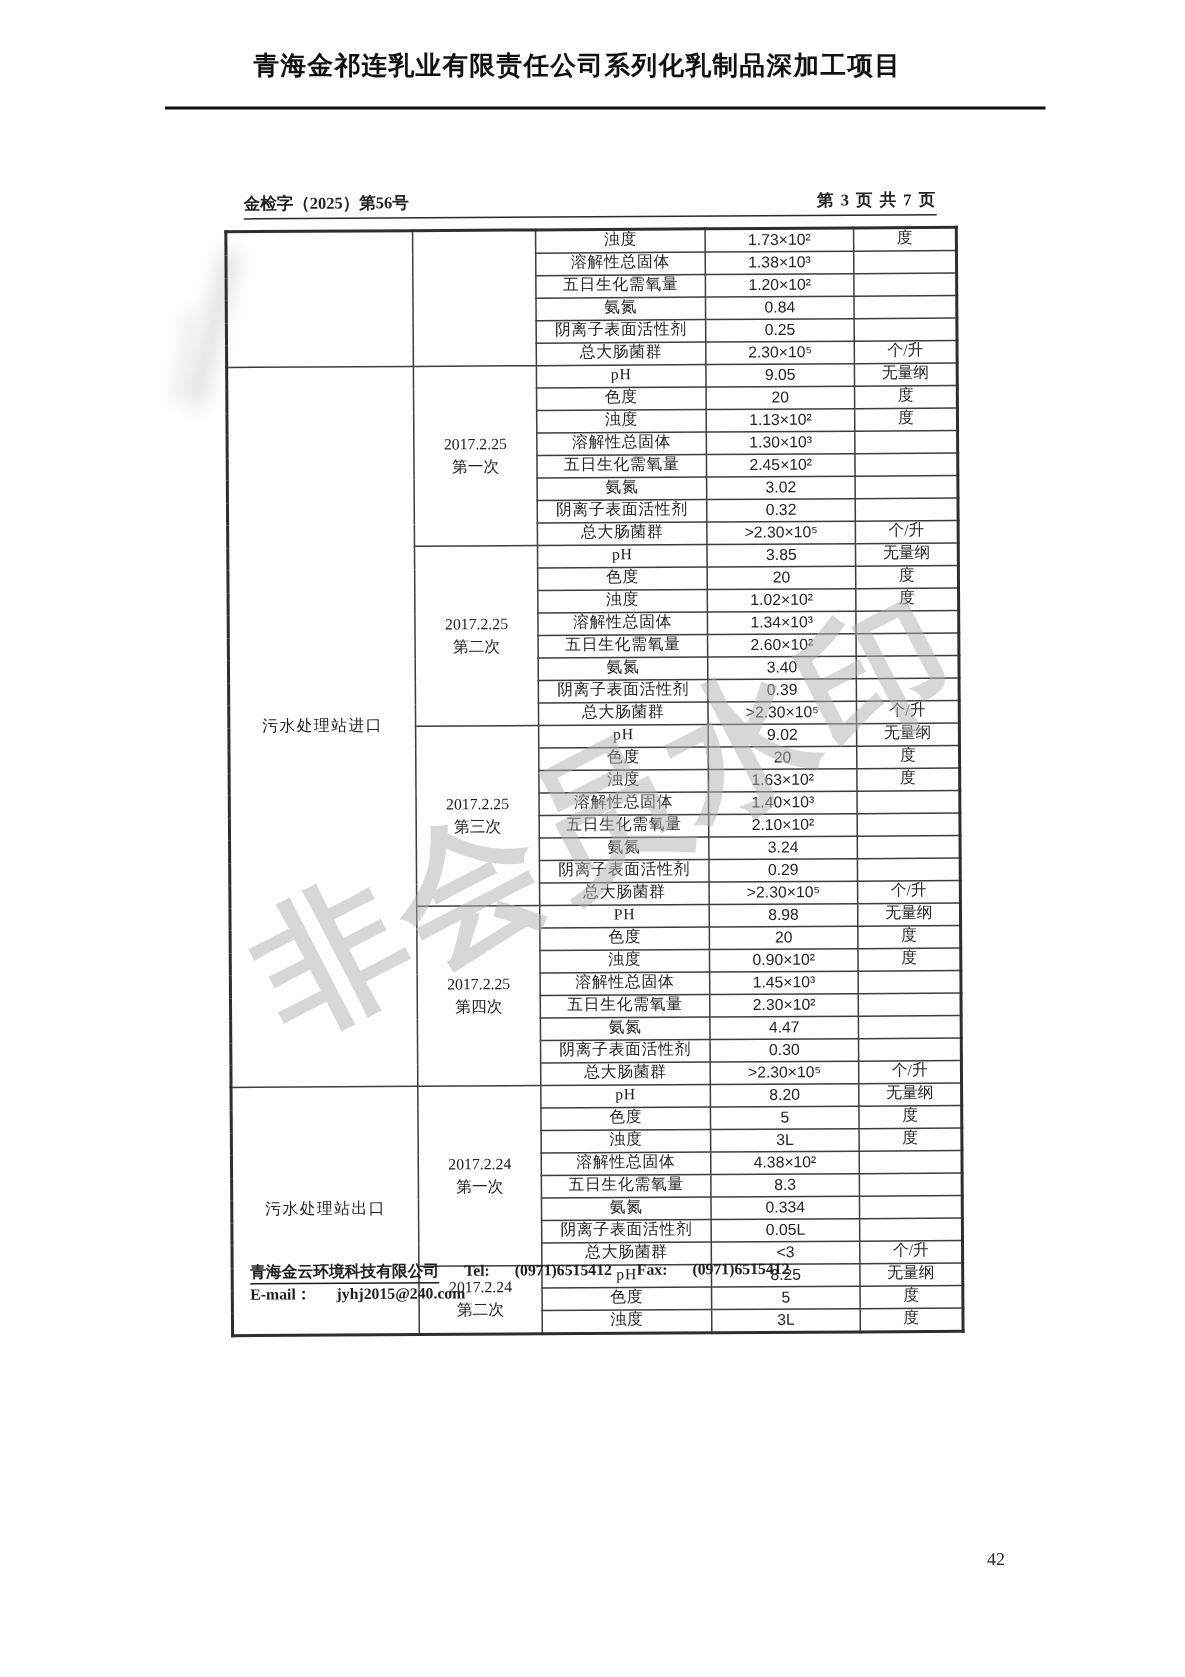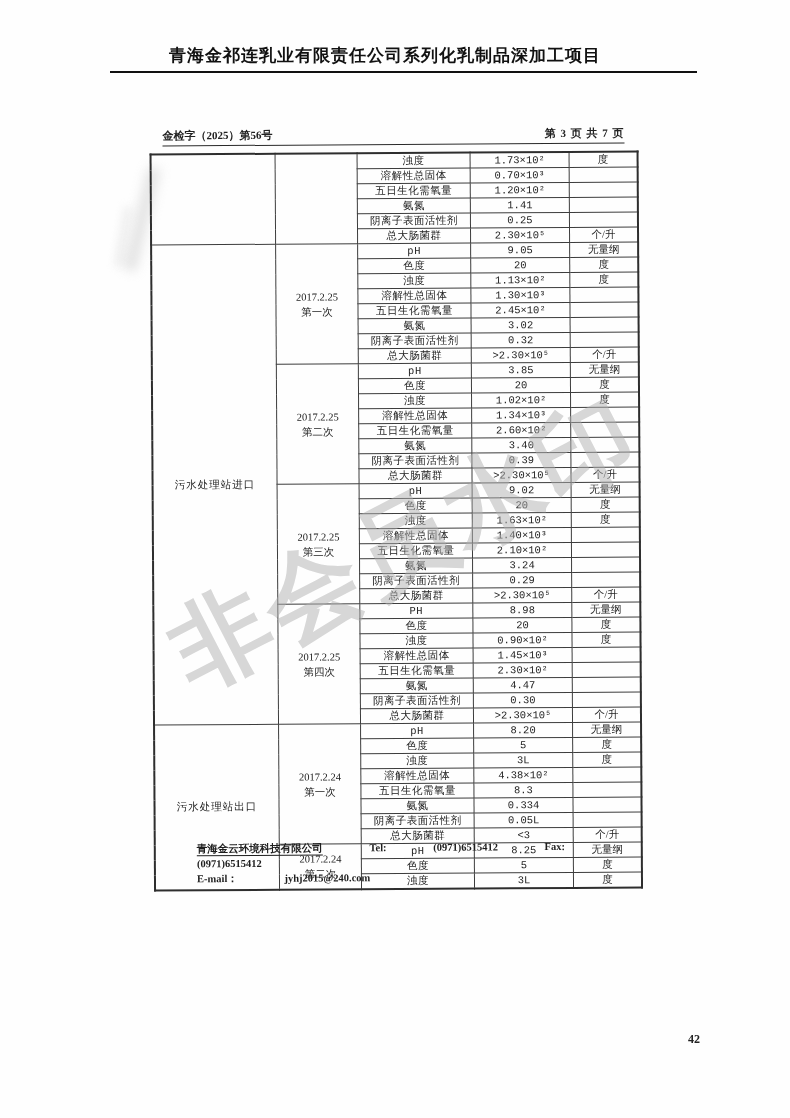--- a/index.html
+++ b/index.html
@@ -2,21 +2,21 @@
 <html><head>
 <meta charset="utf-8">
 <style>
   html,body{margin:0;padding:0;}
   body{
     width:790px;height:1118px;background:#ffffff;position:relative;overflow:hidden;
     font-family:"Liberation Serif", serif;color:#1c1c1c;
   }
   .page{position:absolute;inset:0;background:#fefefe;}
   .page-title{
-    position:absolute;top:44px;left:0;width:770px;text-align:center;
+    position:absolute;top:32px;left:0;width:770px;text-align:center;
     font-family:"Liberation Sans", sans-serif;font-weight:bold;font-size:17px;
     letter-spacing:1px;color:#111;
   }
   .title-rule{position:absolute;top:71px;left:110px;width:587px;height:0;
     border-bottom:2px solid #111;}
   .scan{position:absolute;left:110px;top:85px;width:580px;height:940px;
     transform:rotate(-0.35deg);transform-origin:50% 50%;}
   .doc-row{position:absolute;left:55px;top:42px;width:462px;
     display:flex;justify-content:space-between;align-items:flex-end;
     border-bottom:1.5px solid #2a2a2a;padding-bottom:2px;
@@ -28,37 +28,37 @@
     font-size:10.5px;color:#222;border:2px solid #2e2e2e;
   }
   table.results td{
     border:1px solid #3d3d3d;height:14px;padding:0 2px;
     text-align:center;vertical-align:middle;line-height:12px;
     overflow:hidden;white-space:nowrap;
   }
   td.loc{width:119px;font-size:10.5px;letter-spacing:1px;}
   td.date{width:77px;}
   td.date div{line-height:15px;}
-  td.param{width:108px;letter-spacing:0.5px;font-family:Liberation Mono, monospace;}
-  td.value{width:94px;font-family:Liberation Mono, monospace;}
+  td.param{width:108px;letter-spacing:0.5px;}
+  td.value{width:94px;font-family:Liberation Sans, sans-serif;}
   td.unit{width:63px;}
   .watermark{
     position:absolute;left:50px;top:295px;width:490px;height:330px;
     display:flex;align-items:center;justify-content:center;
     transform:rotate(-27deg);
     font-family:"Liberation Sans", sans-serif;font-weight:bold;
     font-size:98px;color:rgba(176,176,176,0.5);
     white-space:nowrap;letter-spacing:4px;
     pointer-events:none;z-index:6;
   }
   .footer-block{position:absolute;left:55px;top:755px;width:470px;
     font-size:10.5px;font-weight:bold;color:#1e1e1e;line-height:15px;}
   .footer-block .company{border-bottom:1px solid #1e1e1e;padding-bottom:1px;}
-  .footer-block .contact span{margin-right:14px;margin-left:30px;}
-  .page-number{position:absolute;left:688px;top:1032px;font-size:12px;color:#222;font-weight:bold;}
+  .footer-block .contact span{margin-right:14px;}
+  .page-number{position:absolute;left:658px;top:1032px;font-size:12px;color:#222;}
   .smudge{position:absolute;left:28px;top:80px;width:12px;height:105px;
     background:#bdbdbd;opacity:0.45;filter:blur(6px);transform:rotate(14deg);}
   .smudge2{position:absolute;left:12px;top:120px;width:6px;height:60px;
     background:#c9c9c9;opacity:0.4;filter:blur(5px);transform:rotate(10deg);}
 </style>
 </head>
 <body>
 
 <div class="page">
 
@@ -81,31 +81,31 @@
             <td class="date" rowspan="6">
               <div></div>
               <div></div>
             </td>
             <td class="param">浊度</td>
             <td class="value">1.73×10²</td>
             <td class="unit">度</td>
           </tr>
           <tr>
             <td class="param">溶解性总固体</td>
-            <td class="value">0.70×10³</td>
+            <td class="value">1.38×10³</td>
             <td class="unit"></td>
           </tr>
           <tr>
             <td class="param">五日生化需氧量</td>
             <td class="value">1.20×10²</td>
             <td class="unit"></td>
           </tr>
           <tr>
             <td class="param">氨氮</td>
-            <td class="value">1.41</td>
+            <td class="value">0.84</td>
             <td class="unit"></td>
           </tr>
           <tr>
             <td class="param">阴离子表面活性剂</td>
             <td class="value">0.25</td>
             <td class="unit"></td>
           </tr>
           <tr>
             <td class="param">总大肠菌群</td>
             <td class="value">2.30×10⁵</td>

